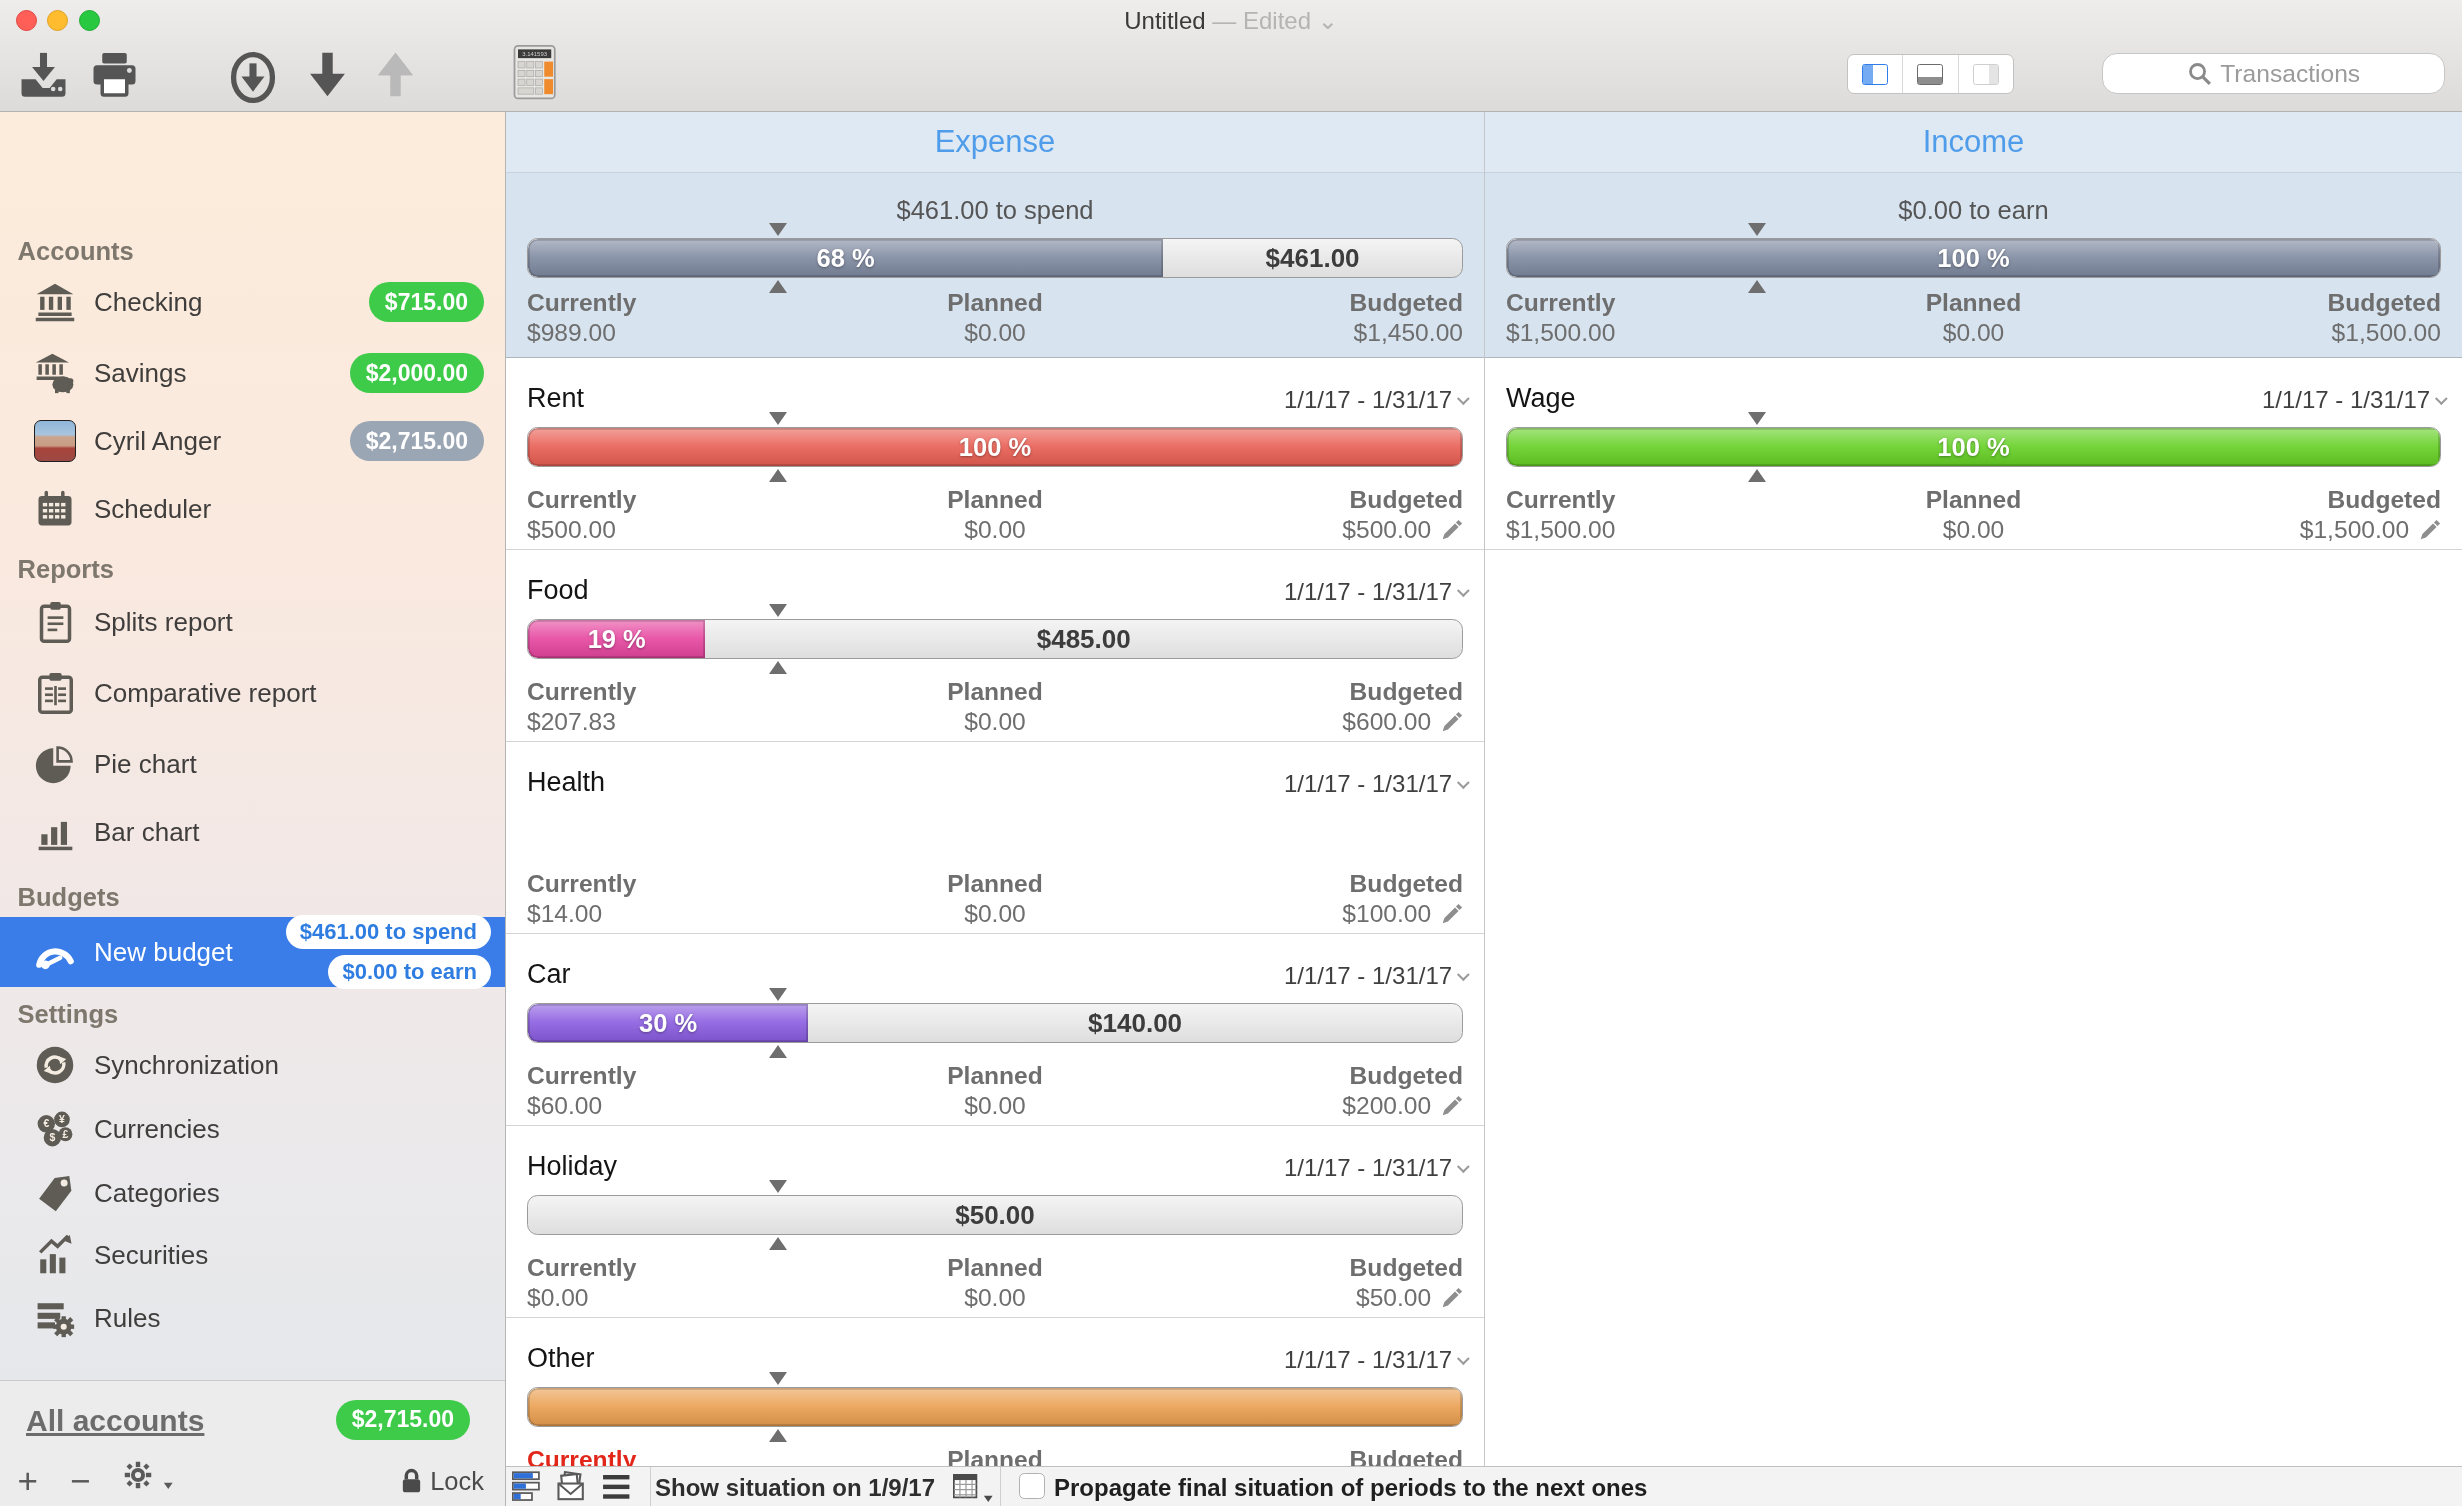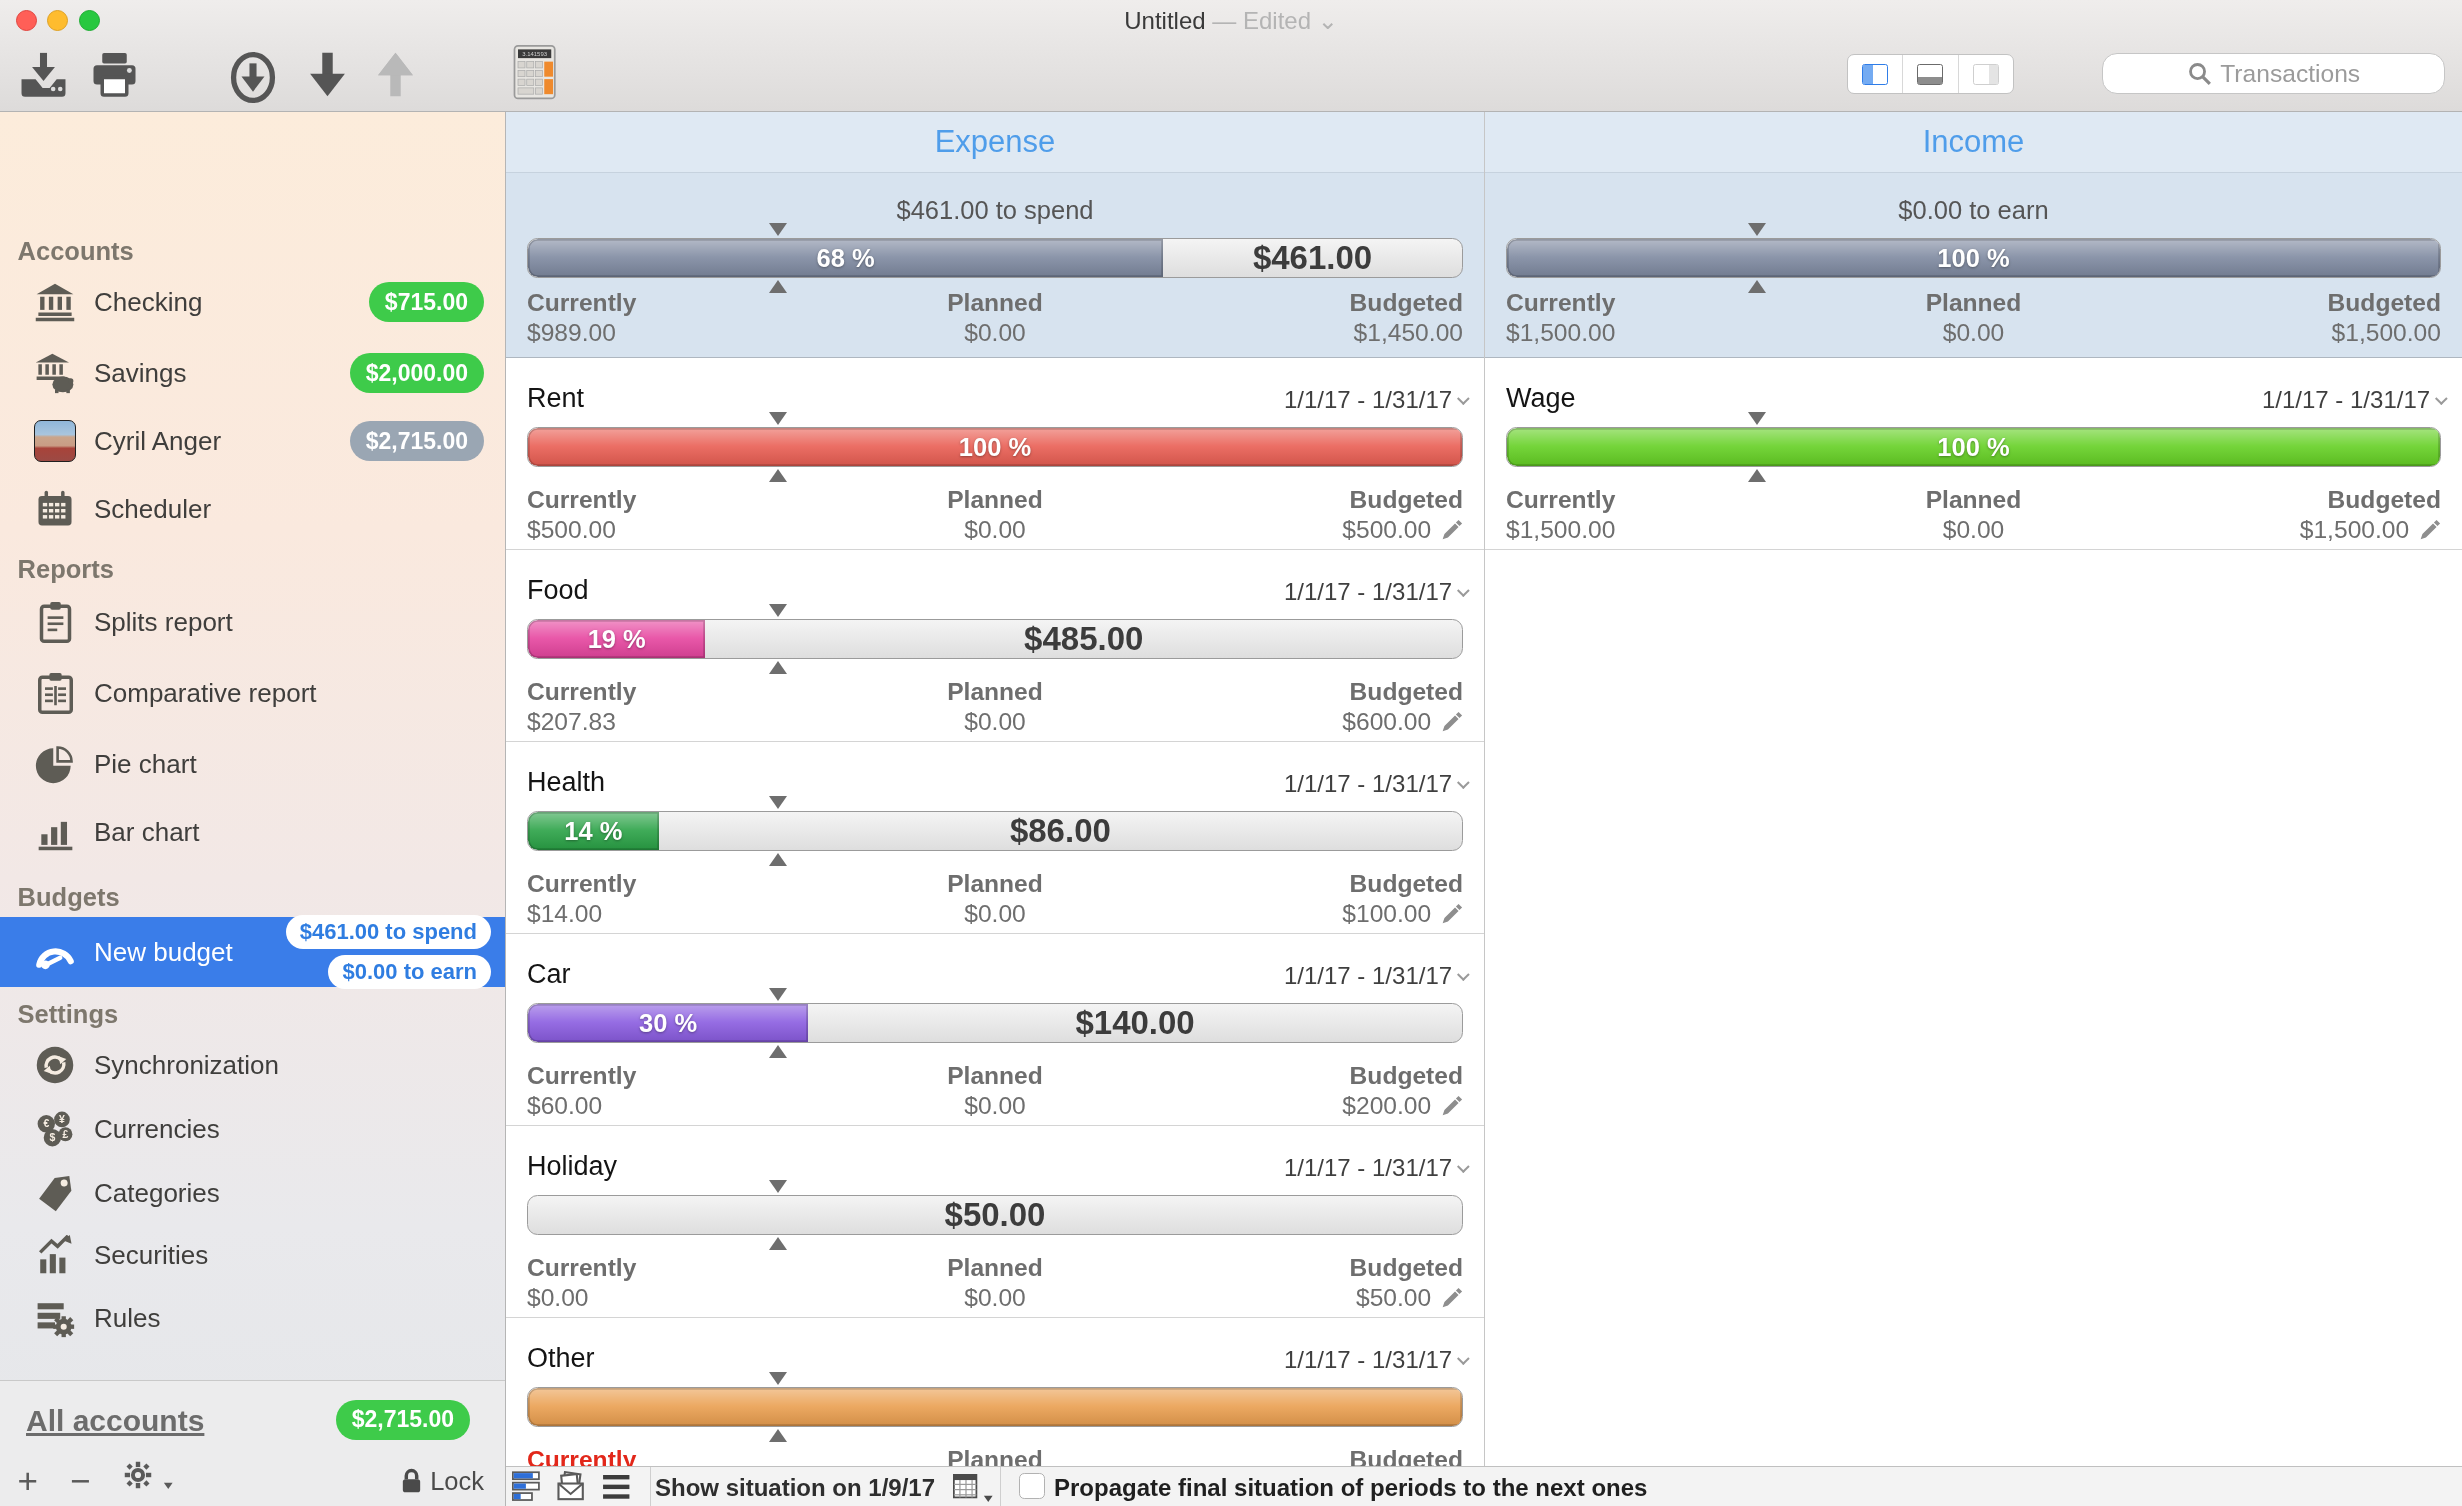--- a/index.html
+++ b/index.html
@@ -64,21 +64,21 @@
   .sum-sub { position:absolute; top:23px; left:0; width:100%; text-align:center; font-size:25.5px; color:#555; }
   .bar-wrap { position:absolute; left:21px; right:21px; height:40px; }
   .summary .bar-wrap { top:65px; }
   .bar-track { width:100%; height:100%; border:0.9px solid #9b9b9b; border-radius:10.5px; overflow:hidden;
     display:flex; background:linear-gradient(#f4f4f4,#dedede); }
   .bar-fill { flex:none; height:100%; display:flex; align-items:center; justify-content:center;
     background-image:linear-gradient(rgba(255,255,255,.42),rgba(255,255,255,.10) 48%,rgba(0,0,0,.10));
     box-shadow:inset 0 0 0 1.8px rgba(0,0,0,.18); border-radius:9.7px 0 0 9.7px; overflow:hidden; }
   .bar-rest { flex:1 1 auto; display:flex; align-items:center; justify-content:center; overflow:hidden; }
   .pct { color:#fff; font-size:25.5px; font-weight:bold; text-shadow:0 0.9px 2.6px rgba(0,0,0,.35); white-space:nowrap; }
-  .rest { color:#3c3c3c; font-size:33px; font-weight:bold; white-space:nowrap; }
+  .rest { color:#3c3c3c; font-size:26px; font-weight:bold; white-space:nowrap; }
   .mk { position:absolute; width:0; height:0; border-left:9.7px solid transparent; border-right:9.7px solid transparent; transform:translateX(-50%); }
   .mk-t { top:-15px; border-top:13px solid #6e6e6e; }
   .mk-b { bottom:-15px; border-bottom:13px solid #6e6e6e; }
   .row-grid { position:absolute; left:21px; right:21px; display:grid; grid-template-columns:1fr 1fr 1fr; }
   .row-grid .l { text-align:left; } .row-grid .c { text-align:center; } .row-grid .r { text-align:right; }
   .labels { font-size:24.6px; font-weight:bold; color:#6e6e6e; }
   .values { font-size:24.6px; color:#6e6e6e; }
   .summary .labels { top:116px; } .summary .values { top:146px; }
   .cat-row { height:192px; border-bottom:0.9px solid #d4d4d4; background:#fff; position:relative; }
   .row-title { position:absolute; left:21px; top:24.6px; font-size:27px; color:#141414; }
@@ -556,32 +556,20 @@
         </span>
       </div>
   </section>
 
   <section class="cat-row">
     <div class="row-title">Health</div>
     <div class="row-period">
         <span>1/1/17 - 1/31/17</span>
         <i class="chev"></i>
       </div>
-    <div class="bar-wrap">
-      <div class="bar-track">
-          <div class="bar-fill" style="width: 14%; background-color: rgb(42, 162, 70);">
-            <span class="pct">14 %</span>
-          </div>
-          <div class="bar-rest">
-            <span class="rest">$86.00</span>
-          </div>
-        </div>
-      <span class="mk mk-t" style="left: 26.8%;"></span>
-        <span class="mk mk-b" style="left: 26.8%;"></span>
-    </div>
     <div class="row-grid labels">
         <span class="l">Currently</span>
         <span class="c">Planned</span>
         <span class="r">Budgeted</span>
       </div>
     <div class="row-grid values">
         <span class="l">$14.00</span>
         <span class="c">$0.00</span>
       <span class="r bud-cell">
           <span>$100.00</span>

